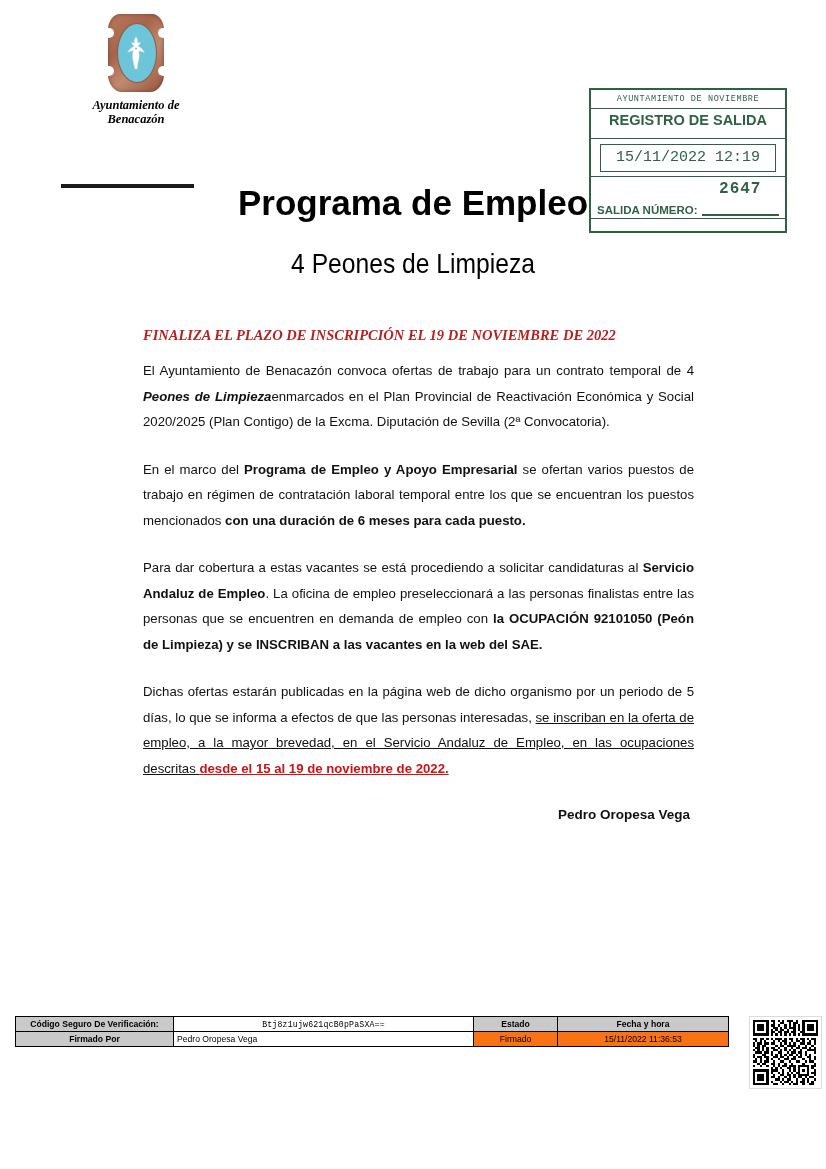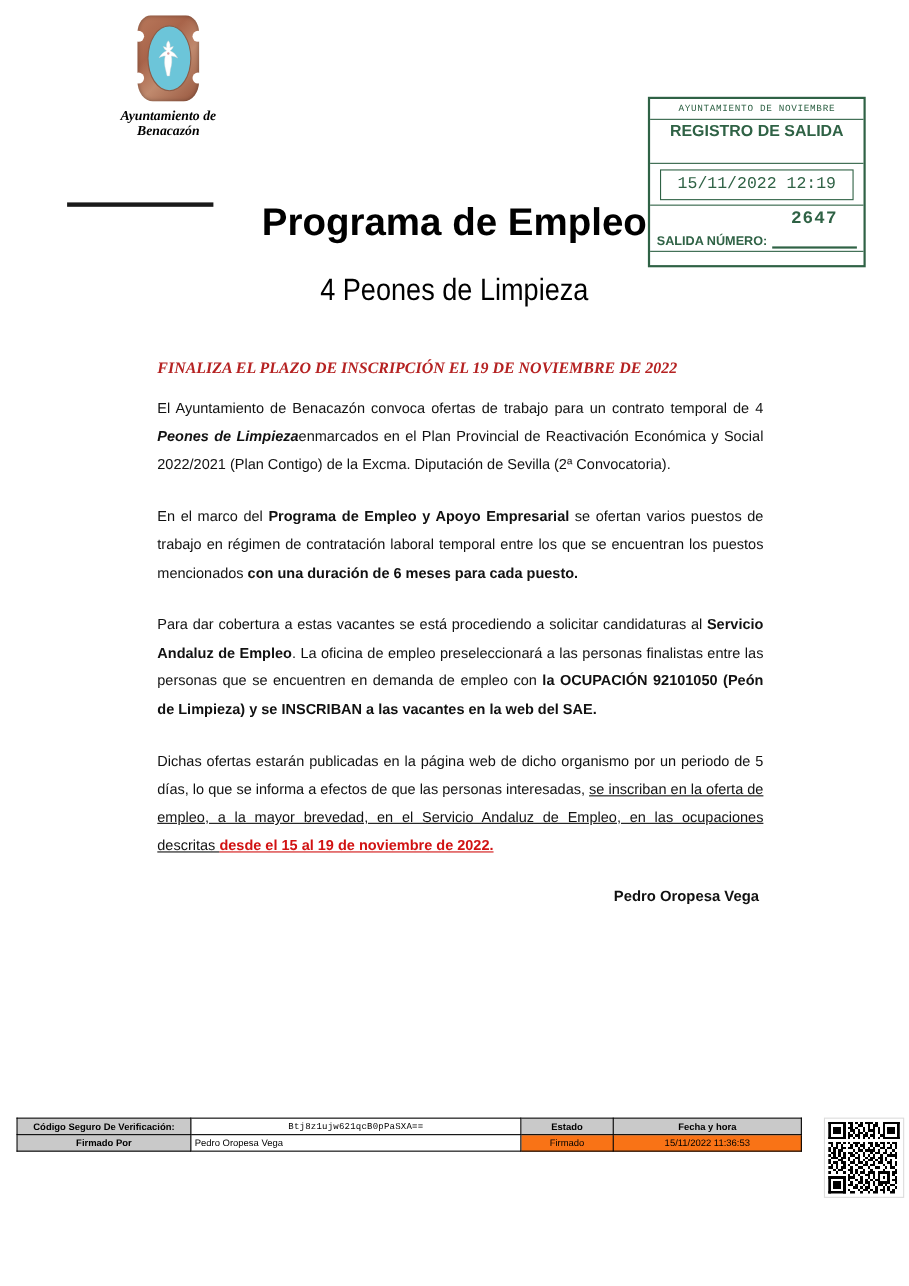--- a/index.html
+++ b/index.html
@@ -20,21 +20,21 @@
   
   #header {
     position: absolute;
     left: 0; top: 0;
     width: 826px;
     height: 215px;
   }
 
   #crest-block {
     position: absolute;
-    left: 93px;
+    left: 76px;
     top: 14px;
     width: 120px;
     text-align: center;
   }
   #crest {
     width: 62px;
     height: 78px;
     margin: 0 auto;
     position: relative;
   }
@@ -120,21 +120,21 @@
   }
   #stamp-org {
     font-family: "Liberation Mono", monospace;
     font-size: 8.5px;
     letter-spacing: 0.6px;
     padding: 4px 0 4px;
   }
   #stamp-heading {
     font-size: 14.5px;
     font-weight: bold;
-    padding: 3px 0 20px;
+    padding: 3px 0 10px;
     letter-spacing: 0px;
   }
   #stamp-datebox-wrap {
     padding: 5px 9px 4px;
     border-bottom: 1.5px solid #2f6245;
   }
   #stamp-datetime {
     border: 1.5px solid #2f6245;
     font-family: "Liberation Mono", monospace;
     font-size: 15px;
@@ -330,21 +330,21 @@
     <div id="stamp-blank"></div>
   </div>
 </div>
 
 <div id="subtitle">4 Peones  de  Limpieza</div>
 
 <div id="body-area">
 
   <div id="deadline">FINALIZA EL PLAZO DE INSCRIPCIÓN  EL 19 DE NOVIEMBRE DE 2022</div>
 
-  <p class="para" id="p1"><span>El Ayuntamiento de Benacazón convoca ofertas de trabajo para un contrato temporal de 4 </span><i class="bi">Peones de Limpieza</i><span>enmarcados en el Plan Provincial de Reactivación Económica y Social 2022/2021 (Plan Contigo) de la Excma. Diputación de Sevilla (2ª Convocatoria).</span></p>
+  <p class="para" id="p1"><span>El Ayuntamiento de Benacazón convoca ofertas de trabajo para un contrato temporal de 4 </span><i class="bi">Peones de Limpieza</i><span>enmarcados en el Plan Provincial de Reactivación Económica y Social 2020/2025 (Plan Contigo) de la Excma. Diputación de Sevilla (2ª Convocatoria).</span></p>
 
   <p class="para" id="p2"><span>En el marco del </span><b>Programa de Empleo y Apoyo Empresarial</b><span> se ofertan varios puestos de trabajo en régimen de contratación laboral temporal entre los que se encuentran los puestos mencionados </span><b>con una duración de 6 meses para cada puesto.</b></p>
 
   <p class="para" id="p3"><span>Para dar cobertura a estas vacantes se está procediendo a solicitar candidaturas al </span><b>Servicio Andaluz de Empleo</b><span>. La oficina de empleo preseleccionará a las personas finalistas entre las personas que se encuentren en demanda de empleo con </span><b class="u">la OCUPACIÓN  92101050 (Peón de Limpieza)</b><b> y se </b><b class="u">INSCRIBAN a las vacantes en la web del SAE</b><b>.</b></p>
 
   <p class="para" id="p4"><span>Dichas ofertas estarán publicadas en la página web de dicho organismo por un periodo de 5 días, lo que se informa a efectos de que las personas interesadas, </span><span class="u">se inscriban en la oferta de empleo, a la mayor brevedad, en el Servicio Andaluz de Empleo, en las ocupaciones descritas </span><span class="redu">desde el 15  al 19  de noviembre de 2022.</span></p>
 
 
   <p id="signature">Pedro Oropesa Vega</p>
 </div>

